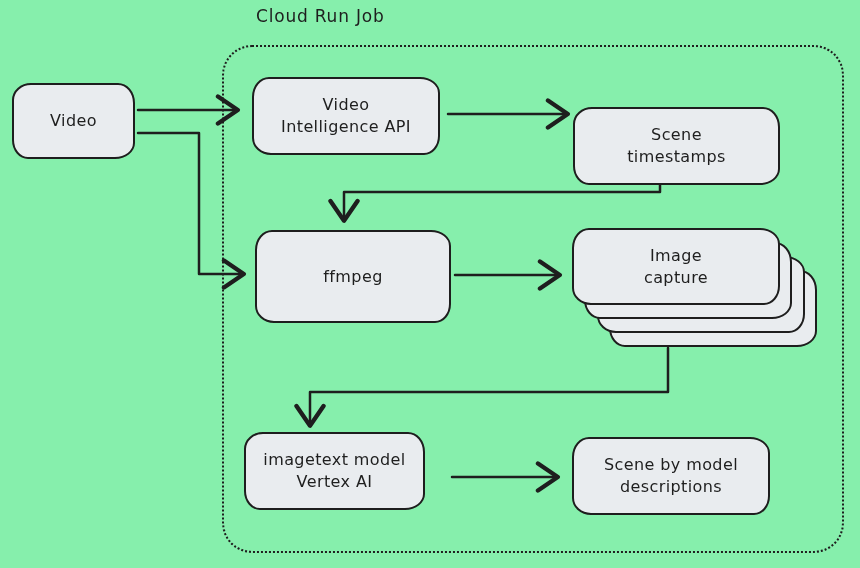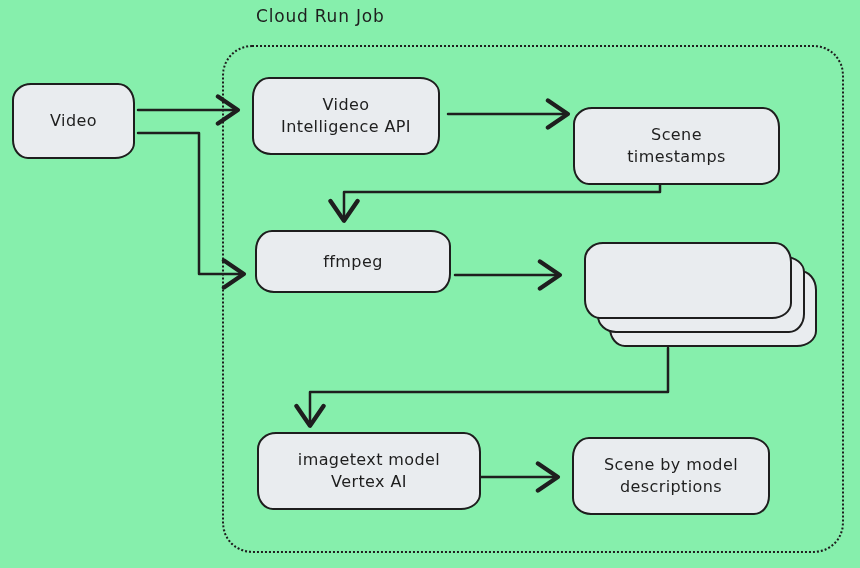--- a/index.html
+++ b/index.html
@@ -58,26 +58,26 @@
     letter-spacing: 0.4px;
     white-space: pre-line;
   }
   .node-label { white-space: pre-line; }
   
   .r1 { border-radius: 19px 17px 20px 16px / 17px 20px 16px 19px; }
   .r2 { border-radius: 17px 20px 16px 19px / 20px 16px 19px 17px; }
   .node-video                 { left: 12px;  top: 83px;  width: 123px; height: 76px; }
   .node-video-intelligence    { left: 252px; top: 77px;  width: 188px; height: 78px; }
   .node-scene-timestamps      { left: 573px; top: 79px;  width: 207px; height: 78px; margin-top: 28px; }
-  .node-ffmpeg                { left: 255px; top: 230px; width: 196px; height: 63px; }
+  .node-ffmpeg                { left: 255px; top: 230px; width: 196px; height: 93px; }
   .node-image-capture         { left: 572px; top: 228px; width: 208px; height: 77px; }
   .stack-card-2               { left: 584px; top: 242px; width: 208px; height: 77px; }
   .stack-card-3               { left: 597px; top: 256px; width: 208px; height: 77px; }
   .stack-card-4               { left: 609px; top: 270px; width: 208px; height: 77px; }
-  .node-imagetext-model       { left: 257px; top: 432px; width: 224px; height: 78px; }
+  .node-imagetext-model       { left: 244px; top: 432px; width: 181px; height: 78px; }
   .node-scene-descriptions    { left: 572px; top: 437px; width: 198px; height: 78px; }
 </style>
 </head>
 <body>
 
 <div id="canvas">
 
   <div class="diagram-title">Cloud Run Job</div>
 
   <div class="group-container"></div>
@@ -113,20 +113,24 @@
 timestamps</span>
   </div>
 
   <div class="node r2 node-ffmpeg">
     <span class="node-label">ffmpeg</span>
   </div>
 
   <div class="node r1 stack-card-4"></div>
   <div class="node r2 stack-card-3"></div>
   <div class="node r1 stack-card-2"></div>
+  <div class="node r2 node-image-capture">
+    <span class="node-label">Image
+capture</span>
+  </div>
 
   <div class="node r1 node-imagetext-model">
     <span class="node-label">imagetext model
 Vertex AI</span>
   </div>
 
   <div class="node r2 node-scene-descriptions">
     <span class="node-label">Scene by model
 descriptions</span>
   </div>

